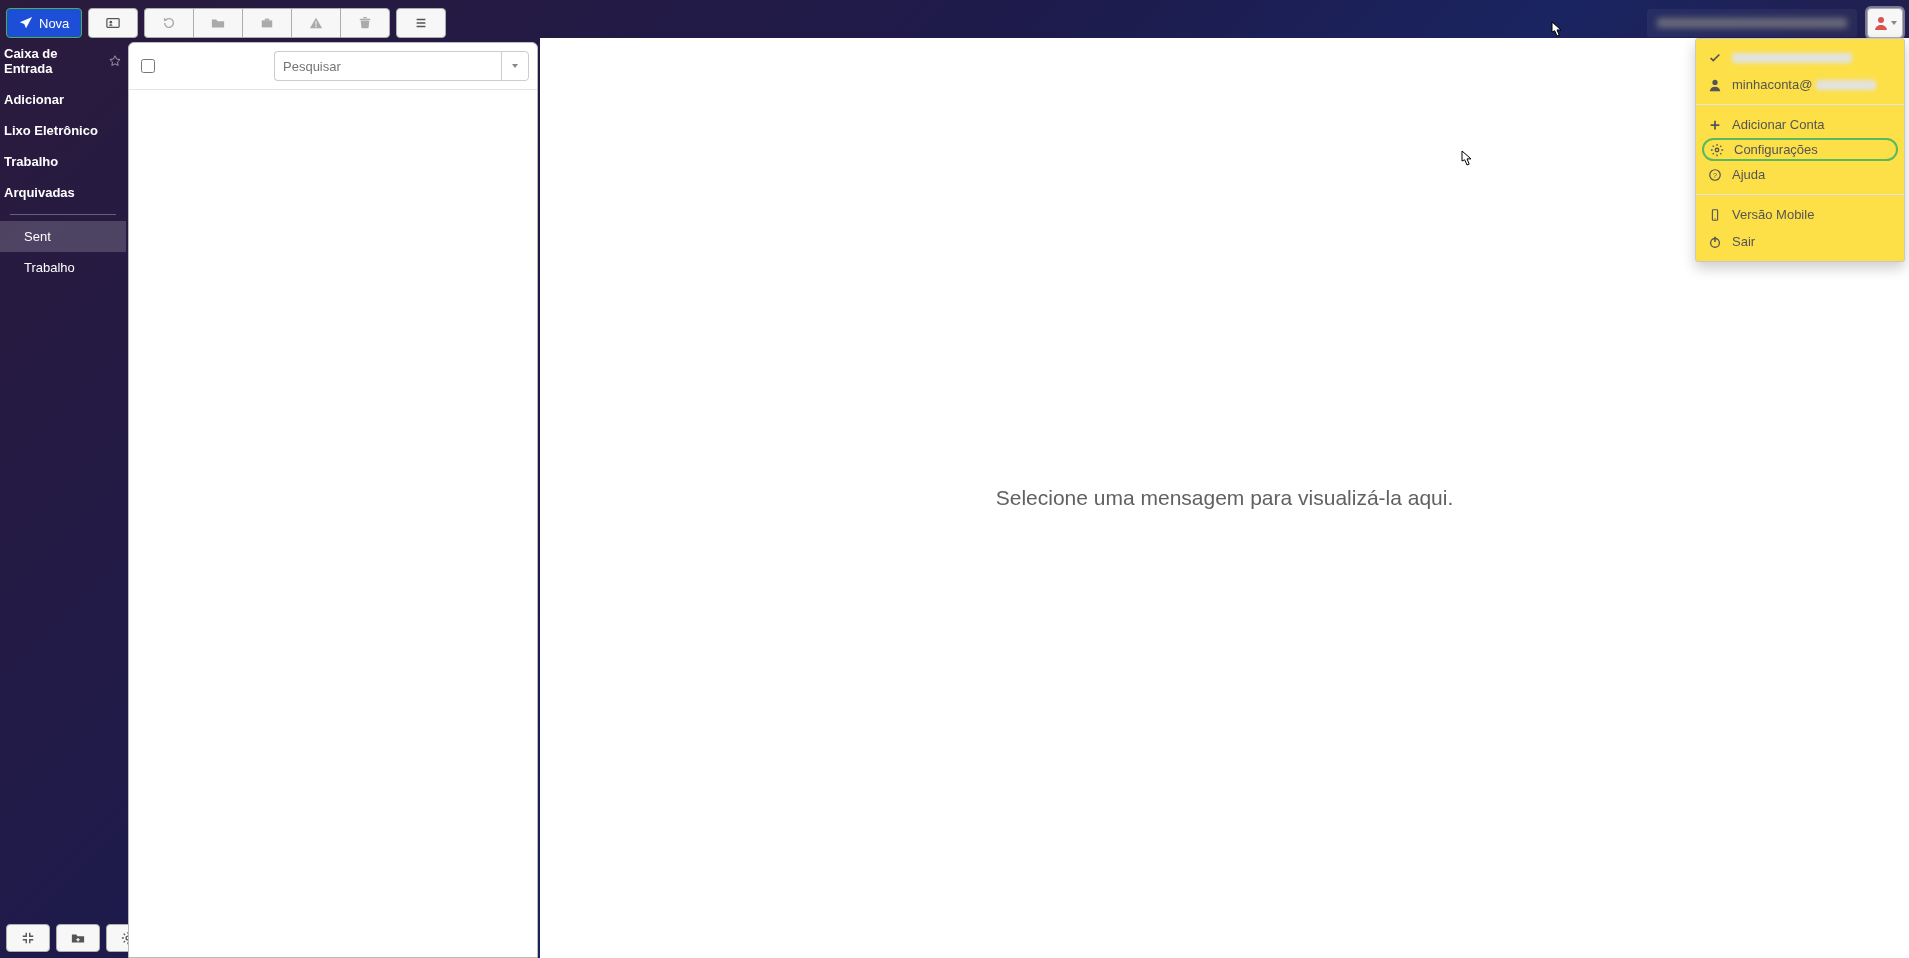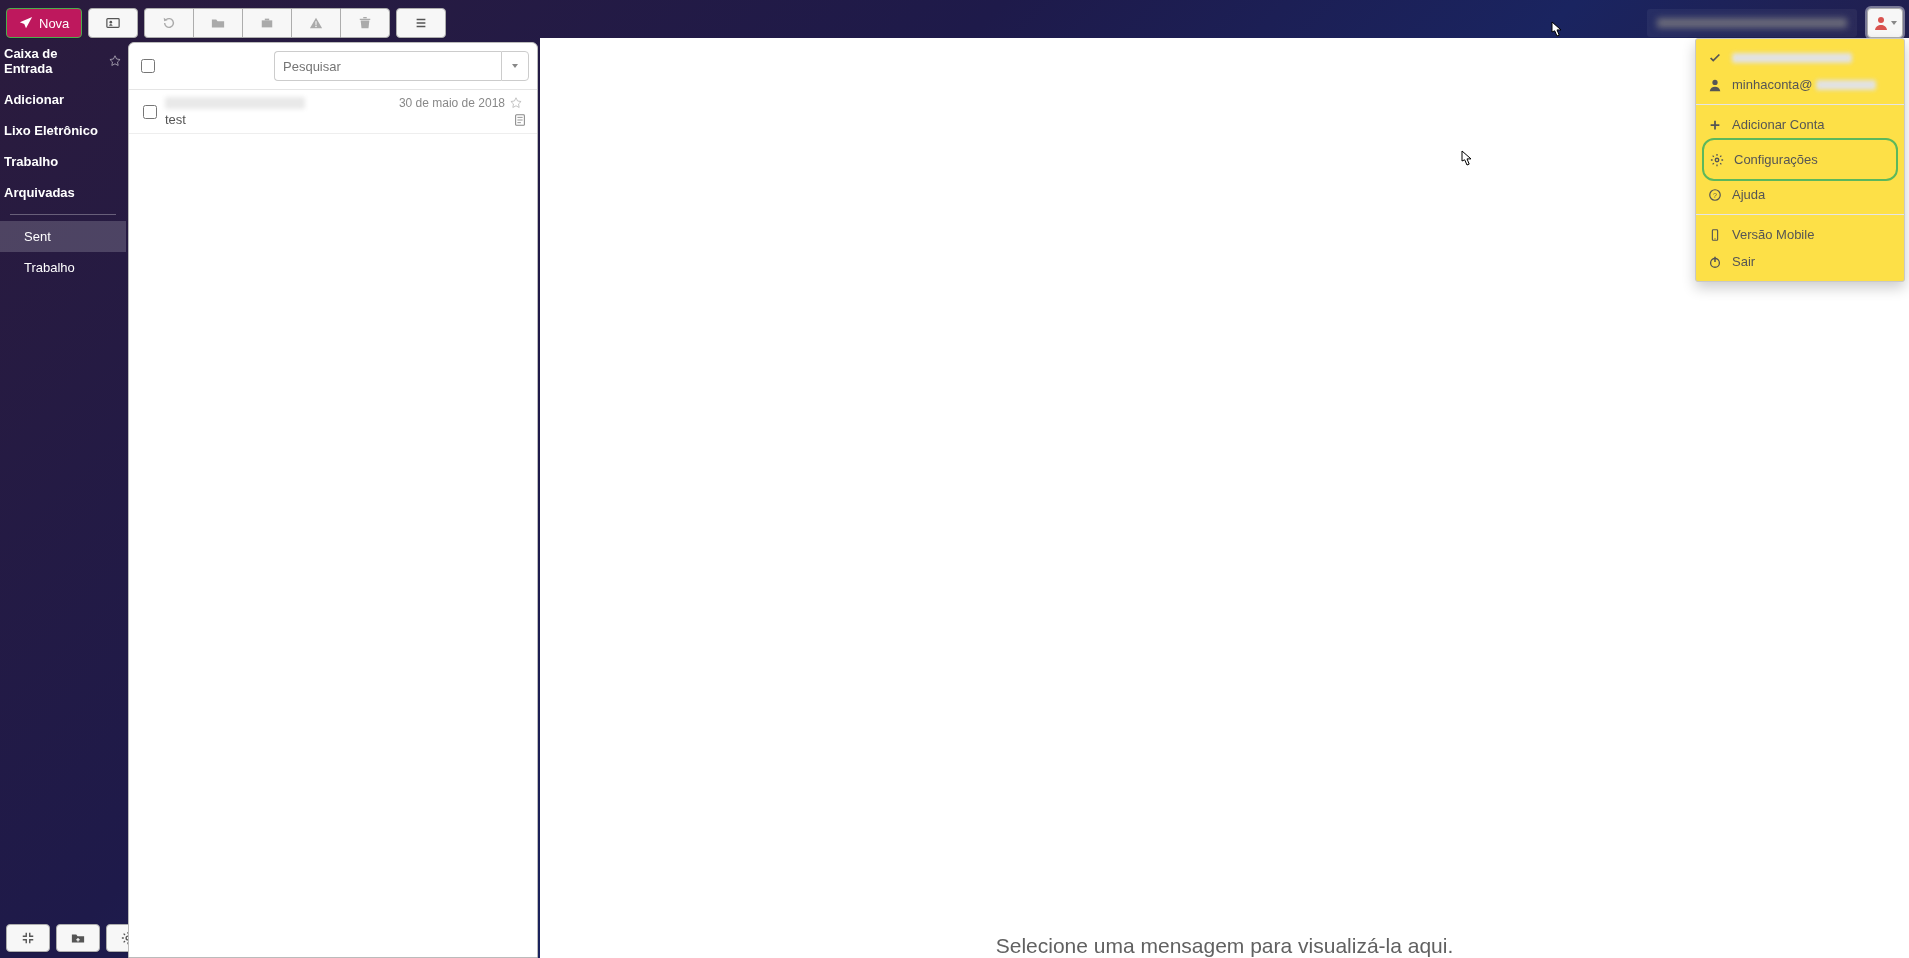--- a/index.html
+++ b/index.html
@@ -30,21 +30,21 @@
     align-items: center;
     justify-content: center;
     color: #555;
     cursor: pointer;
     box-shadow: 0 1px 0 rgba(0,0,0,.1);
     padding: 0 8px;
     min-width: 32px;
   }
   .btn.disabled { color: #aaa; cursor: default; }
   .btn-green {
-    background: #be185d;
+    background: #1d4ed8;
     border-color: #4cae4c;
     color: #fff;
     font-weight: 500;
     padding: 0 12px;
     gap: 6px;
     text-align: right;
   }
   .btn-group { display: flex; }
   .btn-group .btn { border-radius: 0; border-right-width: 0; }
   .btn-group .btn:first-child { border-top-left-radius:4px; border-bottom-left-radius:4px; }
@@ -142,42 +142,42 @@
   .msg-item .date { grid-column:3; color:#888; font-size:12px; white-space:nowrap; }
   .msg-item .star { grid-column:4; color:#bbb; }
   .msg-item .subject { grid-column:2; color:#555; font-size:13px; padding-top:2px;}
   .msg-item .attach { grid-column:3 / span 2; justify-self:end; color:#888; padding-top:2px;}
   .msg-item input[type=checkbox]{ width:14px;height:14px; }
 
   
   .preview-panel {
     position:absolute; left:540px; right:0; top:38px; bottom:0;
     background:#fff;
-    display:flex; align-items:flex-end; justify-content:center;
+    display:flex; align-items:center; justify-content:center;
     color:#616161;
     font-size:21px;
   }
 
   
   .user-menu {
     position:absolute; right:4px; top:38px; width:208px;
     background:#fde047; border:1px solid #c8c8c8; border-radius:3px;
     box-shadow:0 6px 14px rgba(0,0,0,.2);
     padding:6px 0;
     z-index:50;
   }
   .user-menu .mi {
     display:flex; align-items:center; gap:10px;
     padding:6px 12px;
     color:#555; font-size:13px; cursor:pointer;
   }
   .user-menu .mi .ico { width:14px; display:flex; justify-content:center; color:#666; }
   .user-menu .sep { border-top:1px solid #e5e5e5; margin:6px 0; }
   .user-menu .mi.highlight {
-    border:2px solid #5cb85c; margin:0 6px; padding:12px 6px; border-radius:12px;
+    border:2px solid #5cb85c; margin:0 6px; padding:2px 6px; border-radius:12px;
   }
   .user-menu .acct-blur {
     background:#e2e2e2; height:10px; width:120px; border-radius:2px; filter: blur(2px);
   }
   .user-menu .acct-mail { display:flex; align-items:center; gap:2px; }
   .user-menu .mail-blur {
     background:#e2e2e2; height:10px; width:60px; border-radius:2px; filter: blur(2px); margin-left:2px;
   }
 
   
@@ -314,37 +314,20 @@
   <div class="list-header">
     <input type="checkbox" style="">
     <div class="search-wrap">
       <input class="search-input" placeholder="Pesquisar" style="">
       <div class="search-dd">
         <span class="caret"></span>
       </div>
     </div>
   </div>
 
-  <div class="msg-item">
-    <div class="ck"><input type="checkbox" style=""></div>
-    <div class="from"></div>
-    <div class="date">30 de maio de 2018</div>
-    <div class="star">
-      <svg class="ico-svg" viewBox="0 0 16 16">
-        <path fill="none" stroke="#bbb" stroke-width="1" d="m8 2 1.8 3.7 4 .6-2.9 2.8.7 4-3.6-1.9-3.6 1.9.7-4L2.2 6.3l4-.6z"></path>
-      </svg>
-    </div>
-    <div class="subject">test</div>
-    <div class="attach">
-      <svg class="ico-svg" viewBox="0 0 16 16">
-        <rect x="3" y="2" width="10" height="12" rx="1" fill="none" stroke="#888" stroke-width="1.2"></rect>
-        <path stroke="#888" d="M5 5h6M5 8h6M5 11h4"></path>
-      </svg>
-    </div>
-  </div>
 </div>
 
 <div class="preview-panel">
   <span>Selecione uma mensagem para visualizá-la aqui.</span>
 </div>
 
 <div class="user-menu">
   <div class="mi">
     <span class="ico">
       <svg class="ico-svg" viewBox="0 0 16 16">

